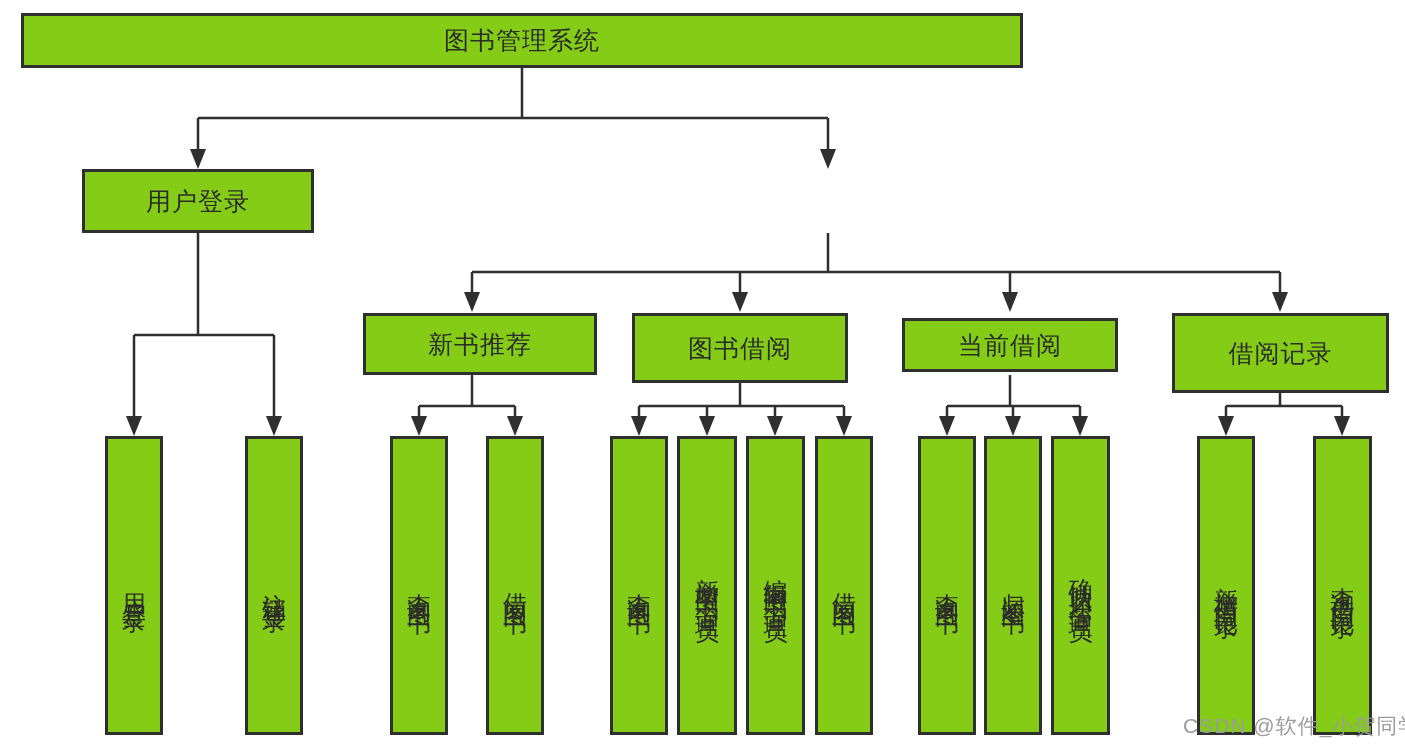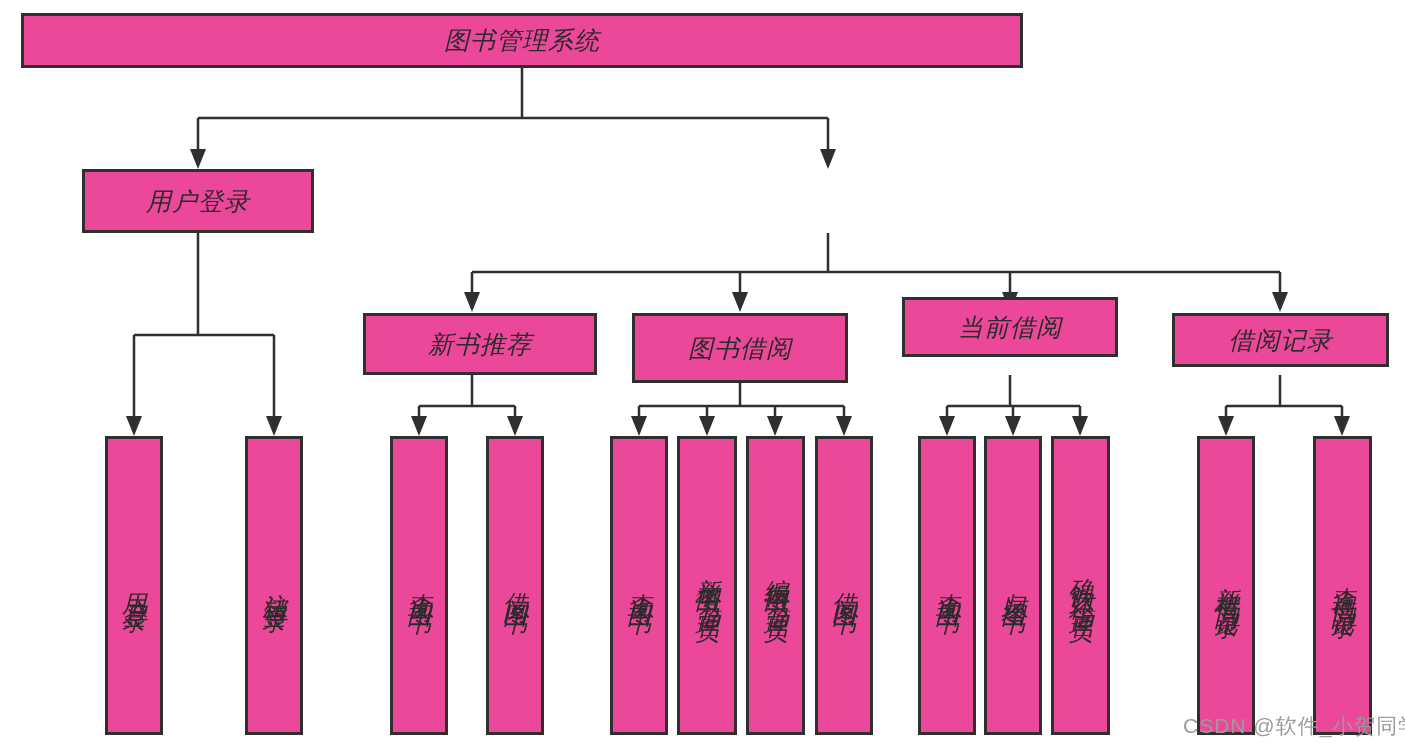--- a/index.html
+++ b/index.html
@@ -2,23 +2,23 @@
 <html><head>
 <meta charset="utf-8">
 <style>
   html,body{margin:0;padding:0;background:#ffffff;}
   .stage{
     position:relative;width:1405px;height:747px;background:#ffffff;overflow:hidden;
     font-family:"Liberation Sans","DejaVu Sans",sans-serif;color:#2b2b2b;
   }
   .connectors{position:absolute;left:0;top:0;z-index:0;}
   .box{
-    position:absolute;box-sizing:border-box;background:#ec4899;
+    position:absolute;box-sizing:border-box;background:#84cc16;
     border:3px solid #2f2f2f;display:flex;align-items:center;justify-content:center;
-    z-index:1;font-size:25px;letter-spacing:1px;white-space:nowrap;font-style:italic;
+    z-index:1;font-size:25px;letter-spacing:1px;white-space:nowrap;
   }
   .vbox{
     writing-mode:vertical-rl;text-orientation:mixed;
     font-size:24px;letter-spacing:6px;line-height:1;
     top:436px;height:299px;white-space:normal;
   }
   .watermark{
     position:absolute;z-index:3;color:#9b9b9b;font-size:21px;letter-spacing:1px;
     left:1183px;top:712px;white-space:nowrap;
   }
@@ -59,22 +59,22 @@
       <polygon points="1334,416 1350,416 1342,436"></polygon>
     </g>
   </svg>
 
   <div class="box" style="left:21px;top:13px;width:1002px;height:55px">图书管理系统</div>
 
   <div class="box" style="left:82px;top:169px;width:232px;height:64px">用户登录</div>
 
   <div class="box" style="left:363px;top:313px;width:234px;height:62px">新书推荐</div>
   <div class="box" style="left:632px;top:313px;width:216px;height:70px">图书借阅</div>
-  <div class="box" style="left:902px;top:297px;width:216px;height:60px">当前借阅</div>
-  <div class="box" style="left:1172px;top:313px;width:217px;height:54px">借阅记录</div>
+  <div class="box" style="left:902px;top:318px;width:216px;height:54px">当前借阅</div>
+  <div class="box" style="left:1172px;top:313px;width:217px;height:80px">借阅记录</div>
 
   <div class="box vbox" style="left:105px;width:58px">用户登录</div>
   <div class="box vbox" style="left:245px;width:58px">注销登录</div>
 
   <div class="box vbox" style="left:390px;width:58px">查询图书</div>
   <div class="box vbox" style="left:486px;width:58px">借阅图书</div>
 
   <div class="box vbox" style="left:610px;width:58px">查询图书</div>
   <div class="box vbox" style="left:677px;width:60px">新增图书（管理员）</div>
   <div class="box vbox" style="left:746px;width:59px">编辑图书（管理员）</div>

